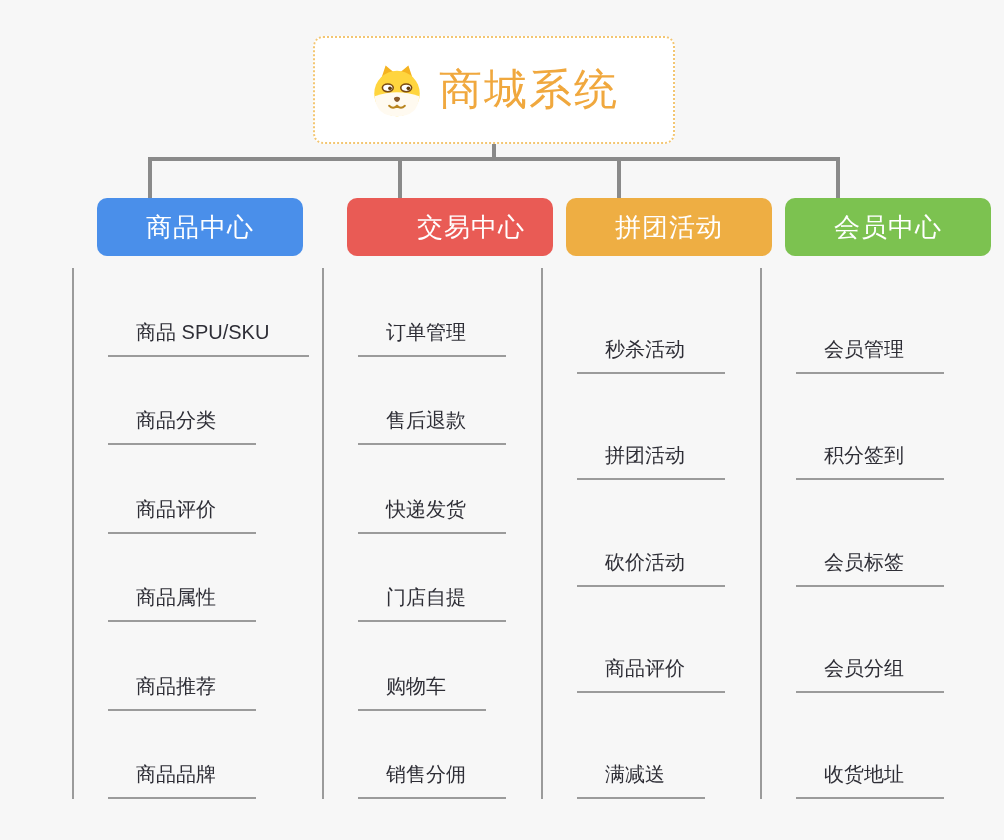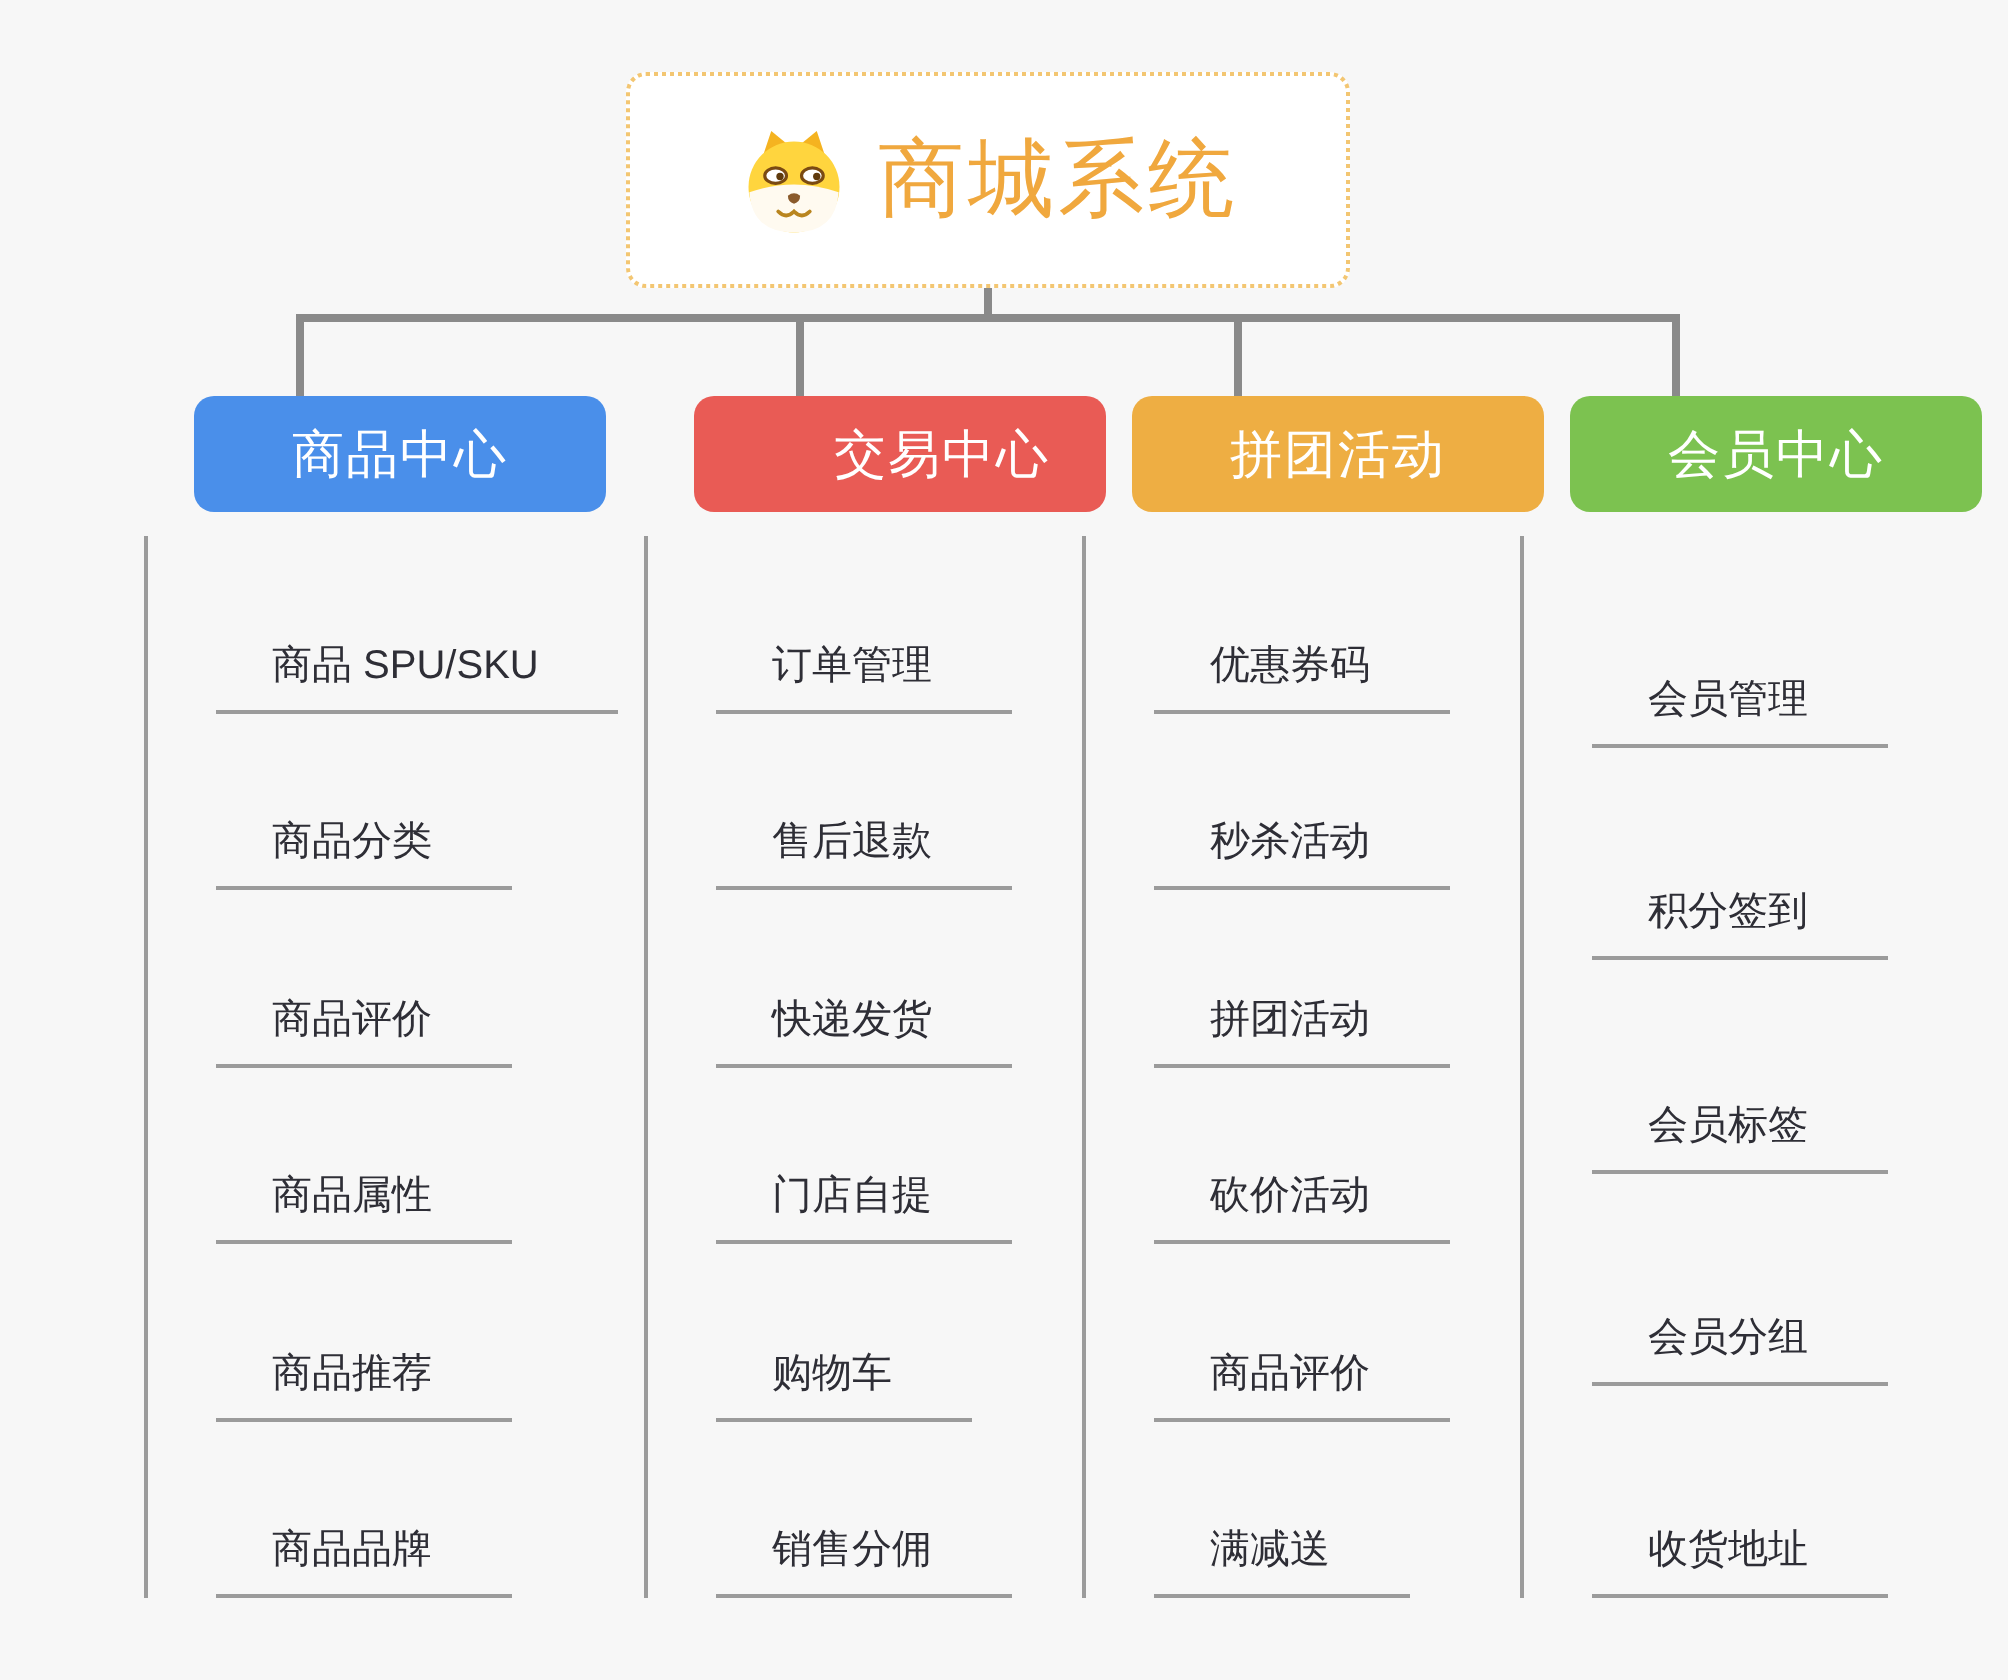--- a/index.html
+++ b/index.html
@@ -131,23 +131,20 @@
       <li class="leaf">
         <span class="leaf-label">购物车</span>
       </li>
 
       <li class="leaf">
         <span class="leaf-label">销售分佣</span>
       </li>
     </ul>
   <ul class="leaf-col c2">
 
-      <li class="leaf">
-        <span class="leaf-label">优惠券码</span>
-      </li>
 
       <li class="leaf">
         <span class="leaf-label">秒杀活动</span>
       </li>
 
       <li class="leaf">
         <span class="leaf-label">拼团活动</span>
       </li>
 
       <li class="leaf">

